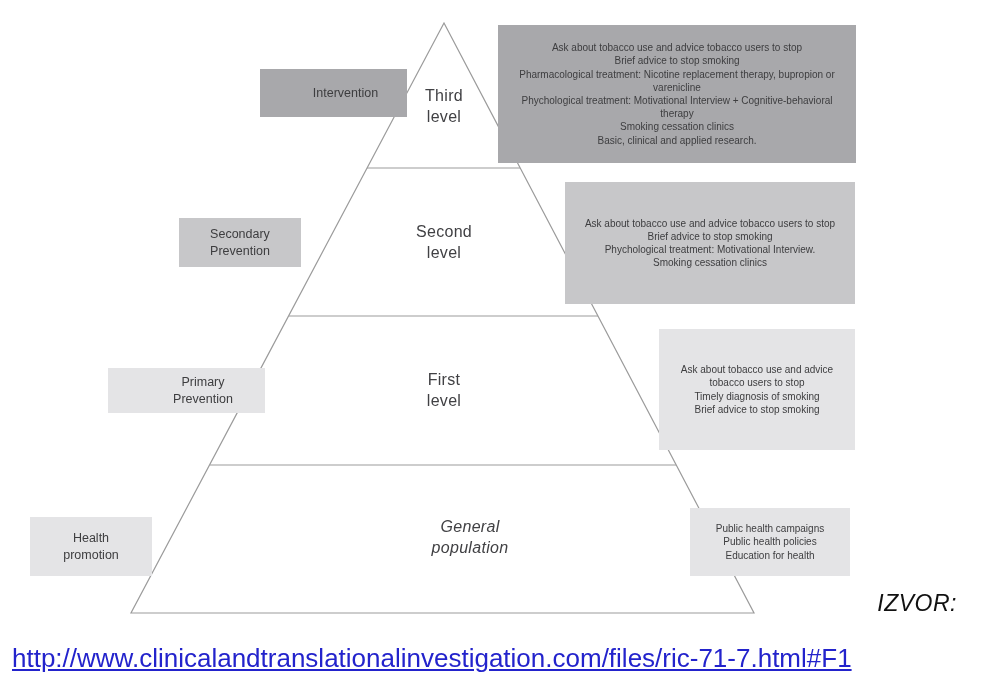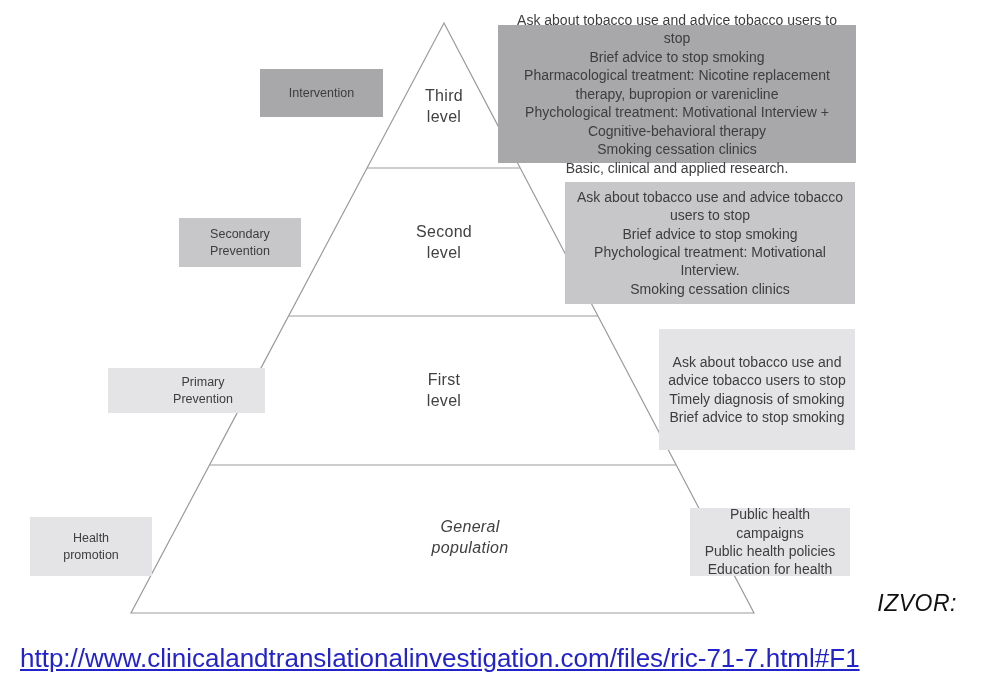--- a/index.html
+++ b/index.html
@@ -18,31 +18,31 @@
   .label-box{
     position:absolute;display:flex;align-items:center;justify-content:center;z-index:2;
     text-align:center;font-size:12.5px;line-height:1.3;color:var(--c-text);white-space:pre-line;
   }
   .bg-dark{background:var(--c-dark);}
   .bg-medium{background:var(--c-medium);}
   .bg-light{background:var(--c-light);}
 
   .detail-box{
     position:absolute;z-index:3;display:flex;flex-direction:column;justify-content:center;
-    text-align:center;font-size:14px;line-height:1.32;color:var(--c-text);
+    text-align:center;font-size:10px;line-height:1.32;color:var(--c-text);
     padding:5px 8px;box-sizing:border-box;
   }
   .detail-box div{width:100%;}
 
   .source-label{
     position:absolute;right:28px;top:590px;z-index:2;
     font-size:23px;font-style:italic;color:#111;letter-spacing:.5px;
   }
   .source-link{
-    position:absolute;left:20px;top:643px;z-index:2;white-space:nowrap;
+    position:absolute;left:12px;top:643px;z-index:2;white-space:nowrap;
     font-size:26px;color:var(--c-link);text-decoration:underline;cursor:pointer;
   }
 </style>
 </head>
 <body>
 
 <div class="canvas">
 
   <svg class="pyramid-svg" width="985" height="698" viewBox="0 0 985 698">
     <polygon points="444,23 754,613 131,613"></polygon>
@@ -53,21 +53,21 @@
 
   <div class="level-label" style="left:444px;top:85px;">Third
 level</div>
   <div class="level-label" style="left:444px;top:221px;">Second
 level</div>
   <div class="level-label" style="left:444px;top:369px;">First
 level</div>
   <div class="level-label" style="left:470px;top:516px;font-style:italic;">General
 population</div>
 
-  <div class="label-box bg-dark" style="left:260px;top:69px;width:123px;height:48px;">Intervention</div>
+  <div class="label-box bg-dark" style="left:260px;top:69px;width:123px;height:48px;padding-left:24px;">Intervention</div>
   <div class="label-box bg-medium" style="left:179px;top:218px;width:122px;height:49px;">Secondary
 Prevention</div>
   <div class="label-box bg-light" style="left:108px;top:368px;width:124px;height:45px;padding-left:33px;">Primary
 Prevention</div>
   <div class="label-box bg-light" style="left:30px;top:517px;width:122px;height:59px;">Health
 promotion</div>
 
   <div class="detail-box bg-dark" style="left:498px;top:25px;width:358px;height:138px;">
     <div>Ask about tobacco use and advice tobacco users to stop</div>
     <div>Brief advice to stop smoking</div>

